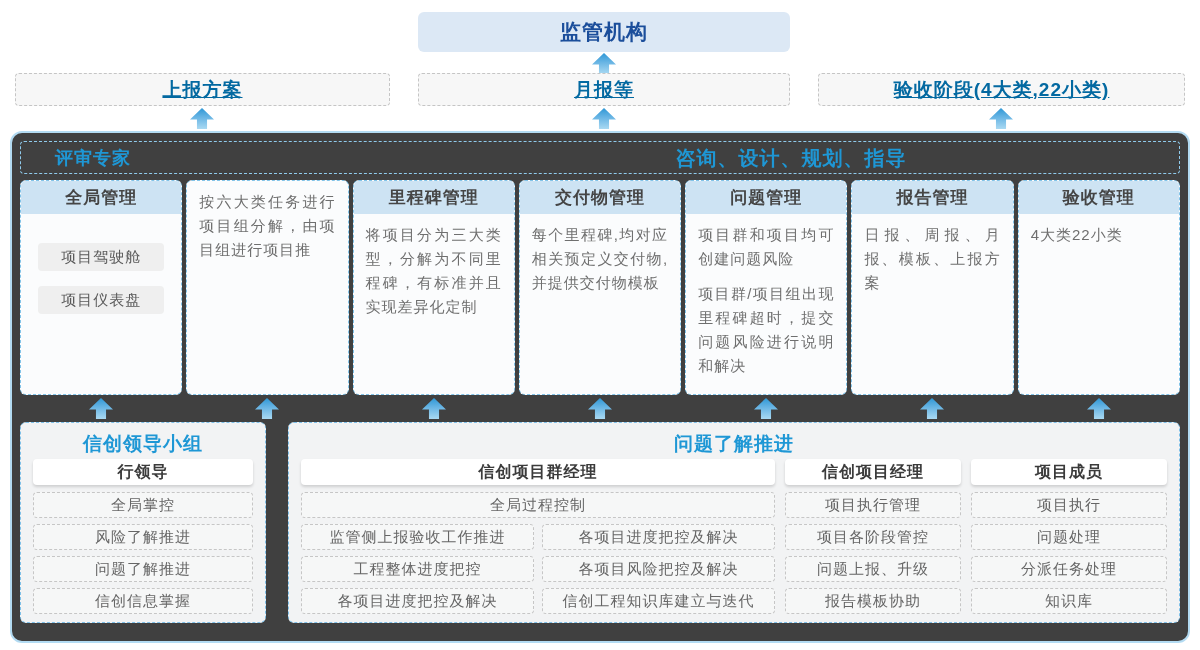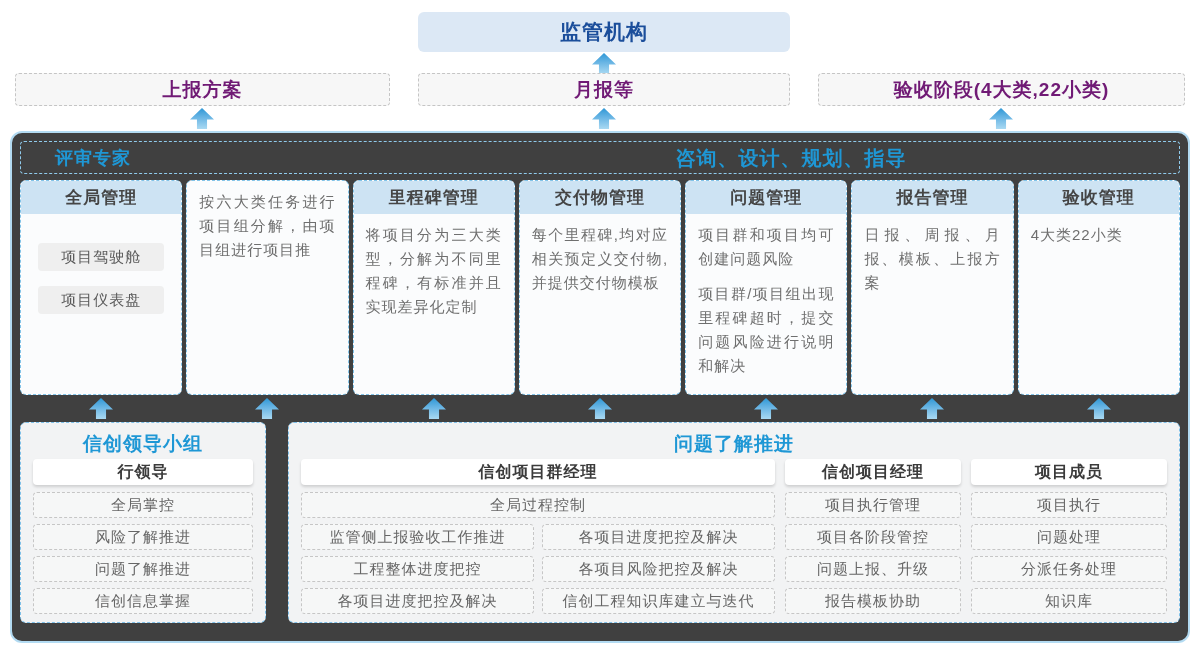--- a/index.html
+++ b/index.html
@@ -12,21 +12,21 @@
     background:linear-gradient(180deg,#2e97d6 0%,#69b5e4 45%,#a9d9f2 100%);
     clip-path:polygon(50% 0,100% 55%,71% 55%,71% 100%,29% 100%,29% 55%,0 55%); }
 
   
   .reg-box { position:absolute; left:418px; top:12px; width:372px; height:40px;
     background:#dce8f5; border-radius:6px; display:flex; align-items:center; justify-content:center;
     font-size:21px; font-weight:bold; color:#1b4e9b; letter-spacing:1px; }
   .arrow-reg { left:592px; top:53px; }
   .channel { position:absolute; top:73px; height:33px; background:#f7f7f7;
     border:1px dashed #c5c5c5; border-radius:4px; display:flex; align-items:center; justify-content:center;
-    font-size:19px; font-weight:bold; color:#701a75; letter-spacing:1px; }
+    font-size:19px; font-weight:bold; color:#0369a1; letter-spacing:1px;text-decoration:underline; }
   .ch1 { left:15px;  width:375px; }
   .ch2 { left:418px; width:372px; }
   .ch3 { left:818px; width:367px; }
   .arrow-ch1 { left:190px; top:108px; }
   .arrow-ch2 { left:592px; top:108px; }
   .arrow-ch3 { left:989px; top:108px; }
 
   
   .main { position:absolute; left:10px; top:131px; width:1180px; height:512px;
     border:2px solid #b3dbf2; border-radius:12px; background:#404040; padding:8px 8px 10px; }

